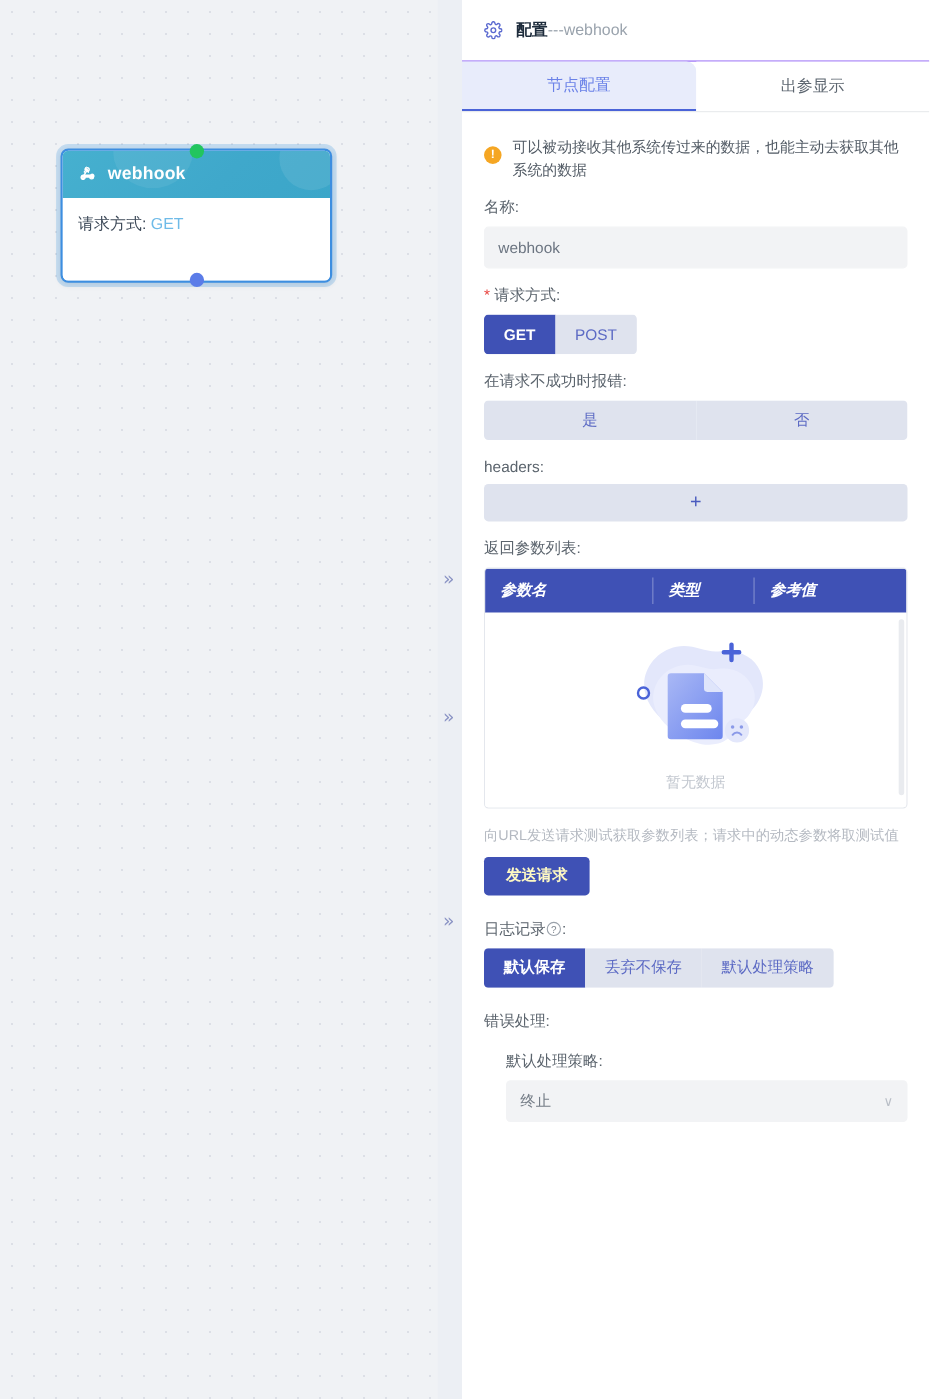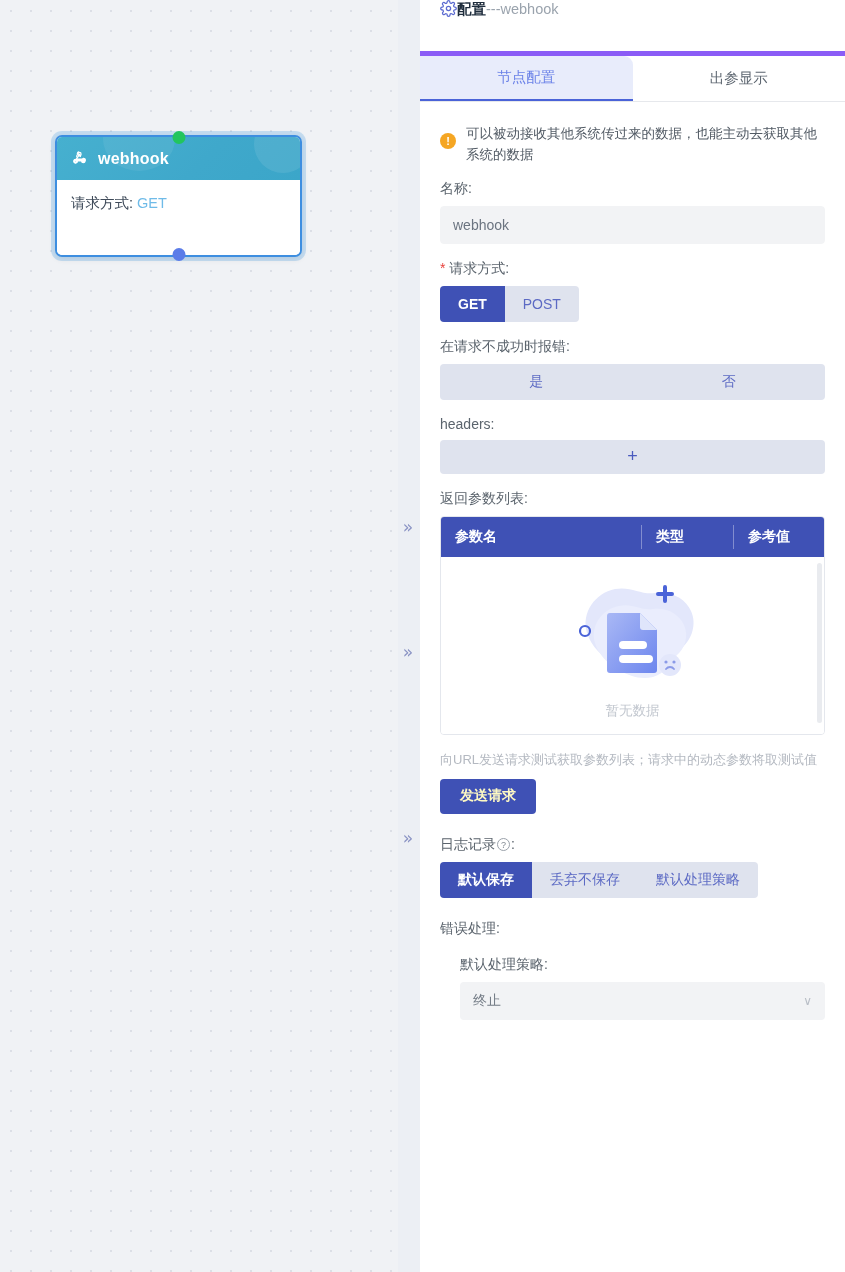--- a/index.html
+++ b/index.html
@@ -76,23 +76,23 @@
 
   
   .panel {
     position: relative;
     width: 425px; height: 1272px;
     background: #ffffff;
     flex: 0 0 425px;
     overflow: hidden;
   }
   .panel-header {
-    height: 56px; display: flex; align-items: flex-start; gap: 0;
+    height: 56px; display: flex; align-items: center; gap: 12px;
     padding: 0 0 0 20px;
-    border-bottom: 5px solid #8b5cf6;
+    border-bottom: 1px solid #8b5cf6;
   }
   .gear-icon { width: 17px; height: 17px; display: block; }
   .panel-title { font-size: 14.5px; color: #2b3a4a; }
   .panel-title b { font-weight: bold; color: #1f2d3d; }
   .panel-title .sub { color: #9aa3ad; font-weight: normal; }
 
   .tabs { display: flex; height: 46px; border-bottom: 1px solid #e6e8ec; }
   .tab {
     flex: 1; display: flex; align-items: center; justify-content: center;
     font-size: 14.5px; color: #5d6670; cursor: pointer;
@@ -146,25 +146,25 @@
   .plus-btn {
     height: 34px; background: #dfe3ee; border-radius: 4px;
     display: flex; align-items: center; justify-content: center;
     color: #4a5bbf; font-size: 18px; cursor: pointer;
   }
 
   .table-wrap { border: 1px solid #e4e7ed; border-radius: 4px; overflow: hidden; }
   .thead { display: flex; background: #3f51b5; height: 40px; align-items: center; }
   .th {
     color: #fff; font-size: 14px; font-weight: bold; padding: 0 14px; height: 24px;
-    display: flex; align-items: center;
+    display: flex; align-items: center; font-style: italic;
   }
   .th + .th { border-left: 1px solid rgba(255,255,255,0.35); }
   .th.c1 { flex: 0 0 152px; }
-  .th.c2 { flex: 0 0 92px; margin-left: 48px; }
+  .th.c2 { flex: 0 0 92px; }
   .th.c3 { flex: 1; }
   .tbody {
     height: 177px; background: #fff; position: relative;
     display: flex; flex-direction: column; align-items: center; justify-content: center;
   }
   .empty-text { font-size: 13.5px; color: #c2c7cf; margin-top: 2px; }
   .scrollbar {
     position: absolute; right: 2px; top: 6px; width: 5px; height: 160px;
     background: #e9ebef; border-radius: 3px;
   }

